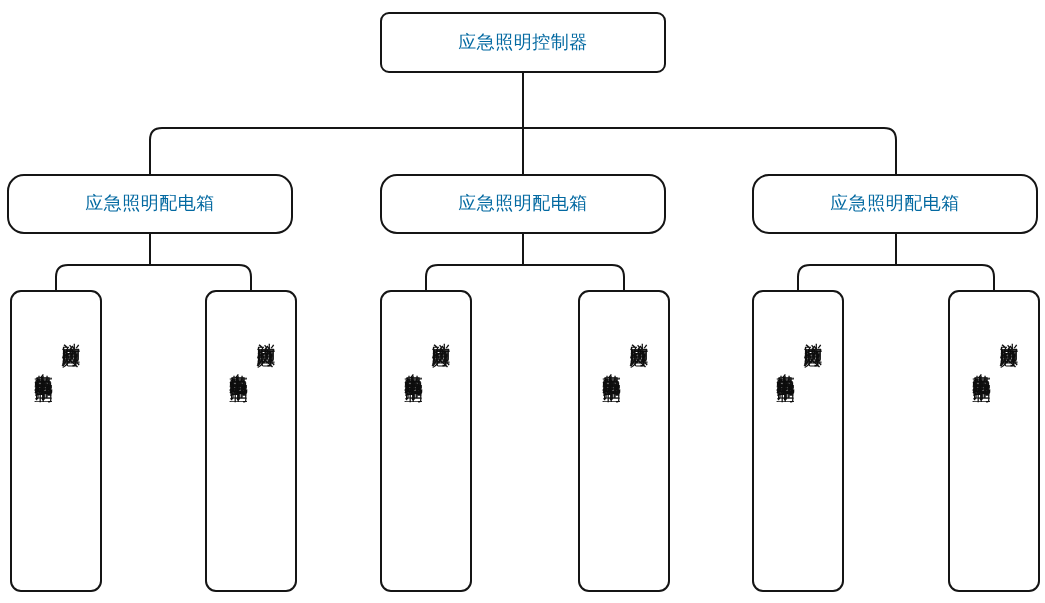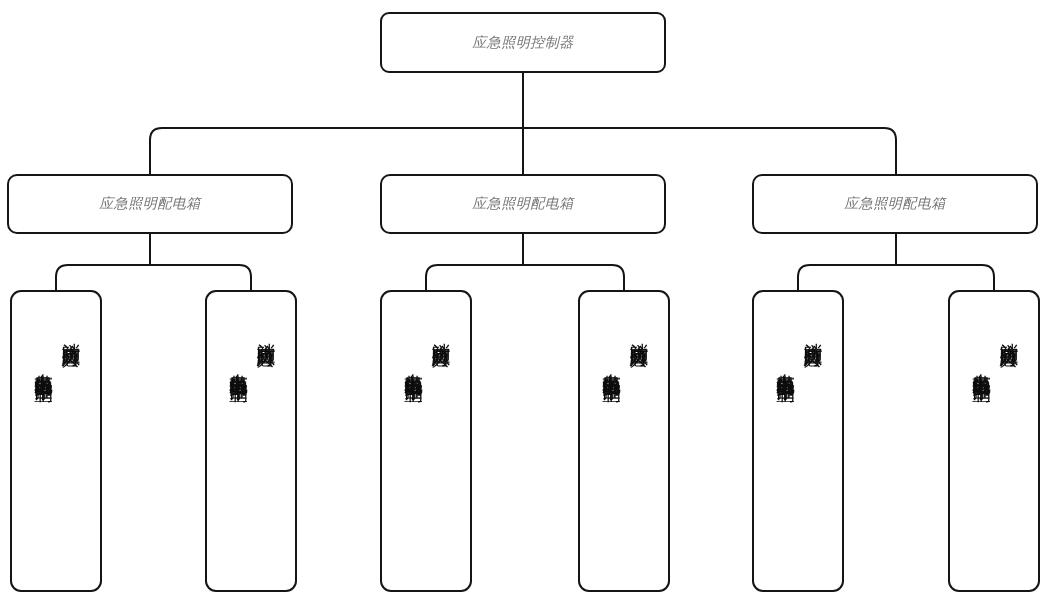--- a/index.html
+++ b/index.html
@@ -31,34 +31,33 @@
     background: #ffffff;
     border: 2.6px solid #151515;
     display: flex;
     align-items: center;
     justify-content: center;
   }
   .node-root {
     border-radius: 9px;
   }
   .node-group {
-    border-radius: 10px;
+    border-radius: 17px;
   }
   .node-leaf {
     border-radius: 11px;
     align-items: flex-start;
     justify-content: center;
   }
   .node-label {
-    font-size: 14px;
+    font-size: 18px;
     line-height: 1.1;
-    color: #737373;
+    color: #0369a1;
     letter-spacing: 0.5px;
     white-space: nowrap;
-    font-style: italic;
   }
   .leaf-inner {
     display: flex;
     flex-direction: row-reverse;
     justify-content: center;
     align-items: flex-start;
     width: 100%;
     height: 100%;
     padding-top: 14px;
     box-sizing: border-box;

